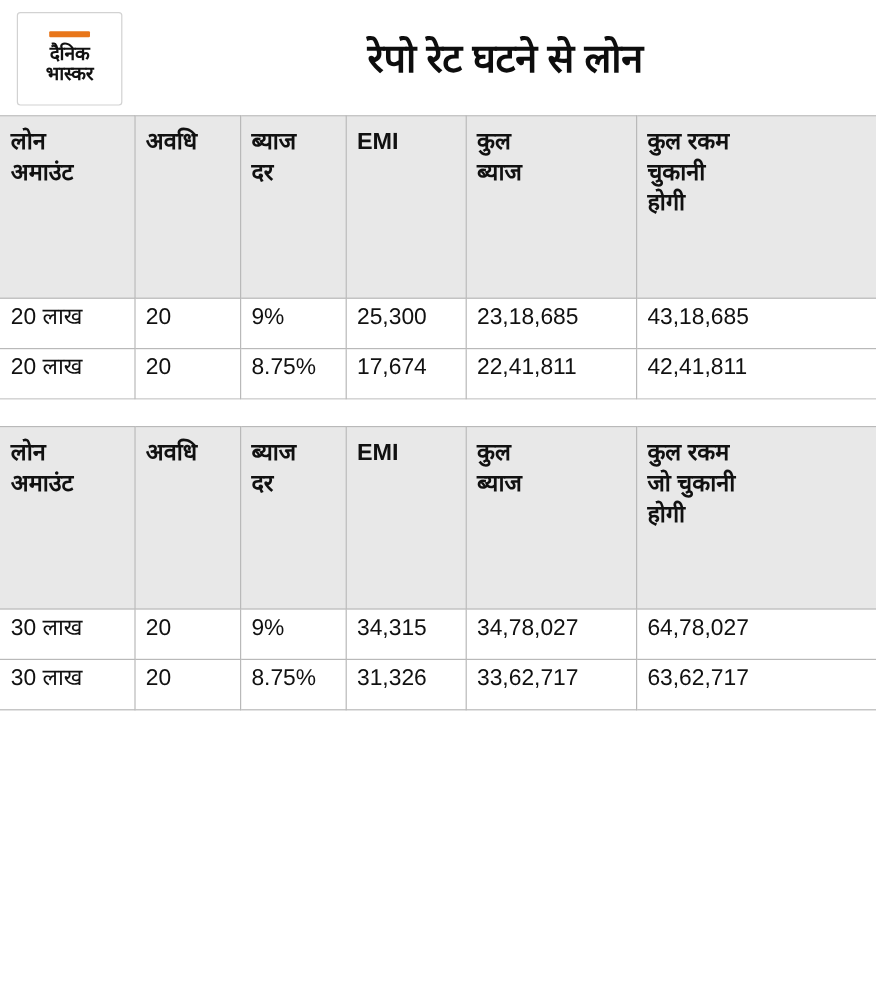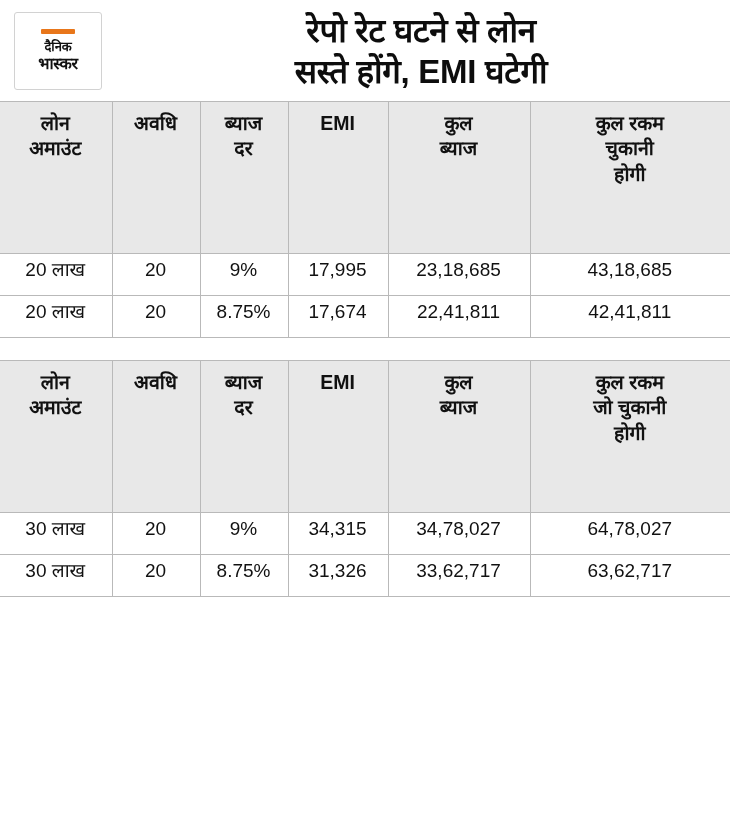--- a/index.html
+++ b/index.html
@@ -43,21 +43,21 @@
     padding: 4px 2px;
   }
   .logo-mark {
     width: 34px;
     height: 5px;
     background: #e8761a;
     border-radius: 1px;
     margin-bottom: 6px;
   }
   .logo-line1 {
-    font-size: 13px;
+    font-size: 16px;
     font-weight: bold;
     color: #111111;
     line-height: 1.1;
     letter-spacing: -0.2px;
   }
   .logo-line2 {
     font-size: 16px;
     font-weight: bold;
     color: #111111;
     line-height: 1.15;
@@ -83,21 +83,21 @@
   table.data-table {
     width: 730px;
     border-collapse: collapse;
     table-layout: fixed;
     font-size: 19px;
   }
   table.data-table td,
   table.data-table th {
     border: 1px solid #b9b9b9;
     padding: 9px 10px 9px 9px;
-    text-align: center;
+    text-align: left;
     vertical-align: top;
     font-weight: normal;
     line-height: 1.32;
     margin-top: 19px;
   }
   table.data-table thead th {
     background: #e8e8e8;
     font-weight: bold;
     font-size: 19.5px;
     vertical-align: top;
@@ -137,21 +137,20 @@
 <div class="page">
 
   <div class="header">
     <div class="logo-box">
       <div class="logo-mark"></div>
       <div class="logo-line1">दैनिक</div>
       <div class="logo-line2">भास्कर</div>
     </div>
     <div class="headline">
       <div class="headline-line">रेपो रेट घटने से लोन</div>
-      <div class="headline-line">सस्ते होंगे, EMI घटेगी</div>
     </div>
   </div>
 
   <div class="table-block">
     <table class="data-table">
       <colgroup>
         <col style="width:112px">
         <col style="width:88px">
         <col style="width:88px">
         <col style="width:100px">
@@ -171,21 +170,21 @@
           <th style="white-space:pre-line">कुल रकम
 चुकानी
  होगी</th>
         </tr>
       </thead>
       <tbody>
         <tr>
           <td>20 लाख</td>
           <td>20</td>
           <td>9%</td>
-          <td>17,995</td>
+          <td>25,300</td>
           <td>23,18,685</td>
           <td>43,18,685</td>
         </tr>
         <tr>
           <td>20 लाख</td>
           <td>20</td>
           <td>8.75%</td>
           <td>17,674</td>
           <td>22,41,811</td>
           <td>42,41,811</td>

